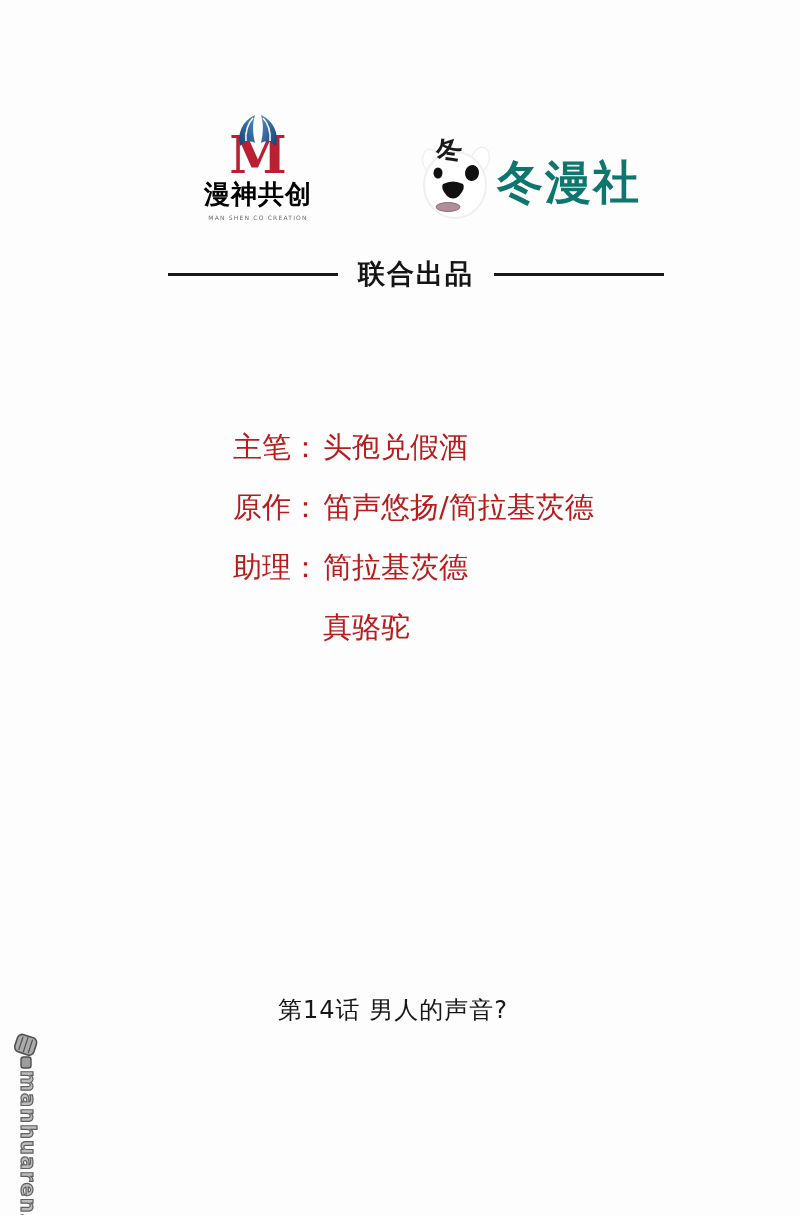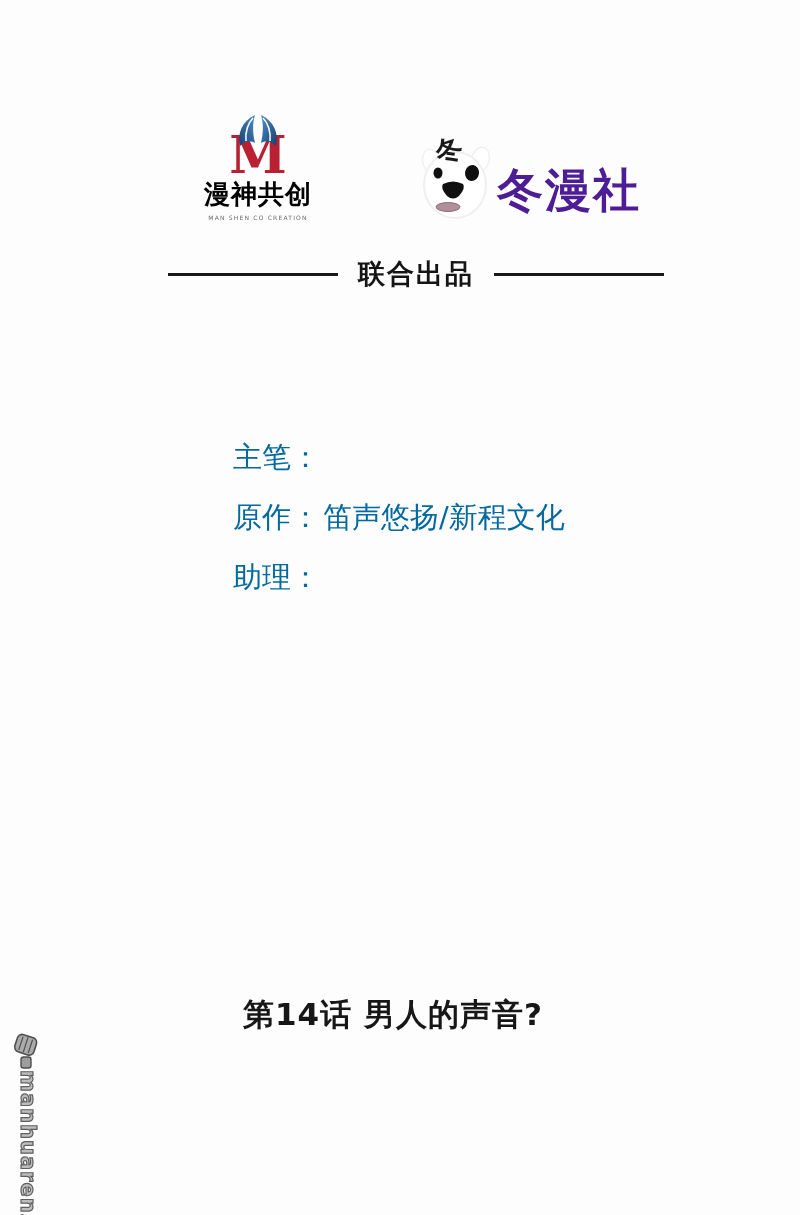--- a/index.html
+++ b/index.html
@@ -41,25 +41,25 @@
 
   
   .dongman-dog {
     position: absolute;
     left: 421px;
     top: 128px;
   }
   .dongman-name {
     position: absolute;
     left: 497px;
-    top: 160px;
+    top: 152px;
     font-size: 46px;
     font-weight: 800;
     letter-spacing: 2px;
-    color: #4c1d95;
+    color: #0f766e;
     white-space: nowrap;
   }
 
   
   .banner {
     position: absolute;
     left: 16px;
     top: 256px;
     width: 800px;
     display: flex;
@@ -81,38 +81,38 @@
   }
 
   
   .credits {
     position: absolute;
     left: 233px;
     top: 428px;
   }
   .credit-row {
     display: flex;
-    align-items: center;
+    align-items: flex-start;
     height: 60px;
     font-size: 29px;
-    color: #0369a1;
+    color: #b91c1c;
     white-space: nowrap;
   }
   .credit-label { display: inline-block; width: 90px; }
   .credit-value { display: inline-block; }
 
   
   .chapter-title {
     position: absolute;
     left: 0;
     top: 994px;
     width: 786px;
     text-align: center;
-    font-size: 31px;
-    font-weight: bold;
+    font-size: 24px;
+    font-weight: normal;
     letter-spacing: 1px;
     color: #171717;
     white-space: nowrap;
   }
 
   
   .watermark-icon {
     position: absolute;
     left: 10px;
     top: 1032px;
@@ -177,27 +177,33 @@
 
   <div class="banner">
     <div class="banner-line"></div>
     <div class="banner-label">联合出品</div>
     <div class="banner-line"></div>
   </div>
 
   <div class="credits">
     <div class="credit-row">
       <span class="credit-label">主笔：</span>
+      <span class="credit-value">头孢兑假酒</span>
     </div>
     <div class="credit-row">
       <span class="credit-label">原作：</span>
-      <span class="credit-value">笛声悠扬/新程文化</span>
+      <span class="credit-value">笛声悠扬/简拉基茨德</span>
     </div>
     <div class="credit-row">
       <span class="credit-label">助理：</span>
+      <span class="credit-value">简拉基茨德</span>
+    </div>
+    <div class="credit-row">
+      <span class="credit-label"></span>
+      <span class="credit-value">真骆驼</span>
     </div>
   </div>
 
   <div class="chapter-title">第14话 男人的声音?</div>
 
   <svg class="watermark-icon" width="32" height="38" viewBox="0 0 32 38">
     <g transform="rotate(18 16 15)">
       <rect x="5" y="4" width="20" height="18" rx="5" fill="#ababab" stroke="#4f4f4f" stroke-width="1.6"></rect>
       <path d="M 10,6 L 10,20 M 15,5 L 15,21 M 20,6 L 20,20" stroke="#4f4f4f" stroke-width="1.2" fill="none"></path>
     </g>

